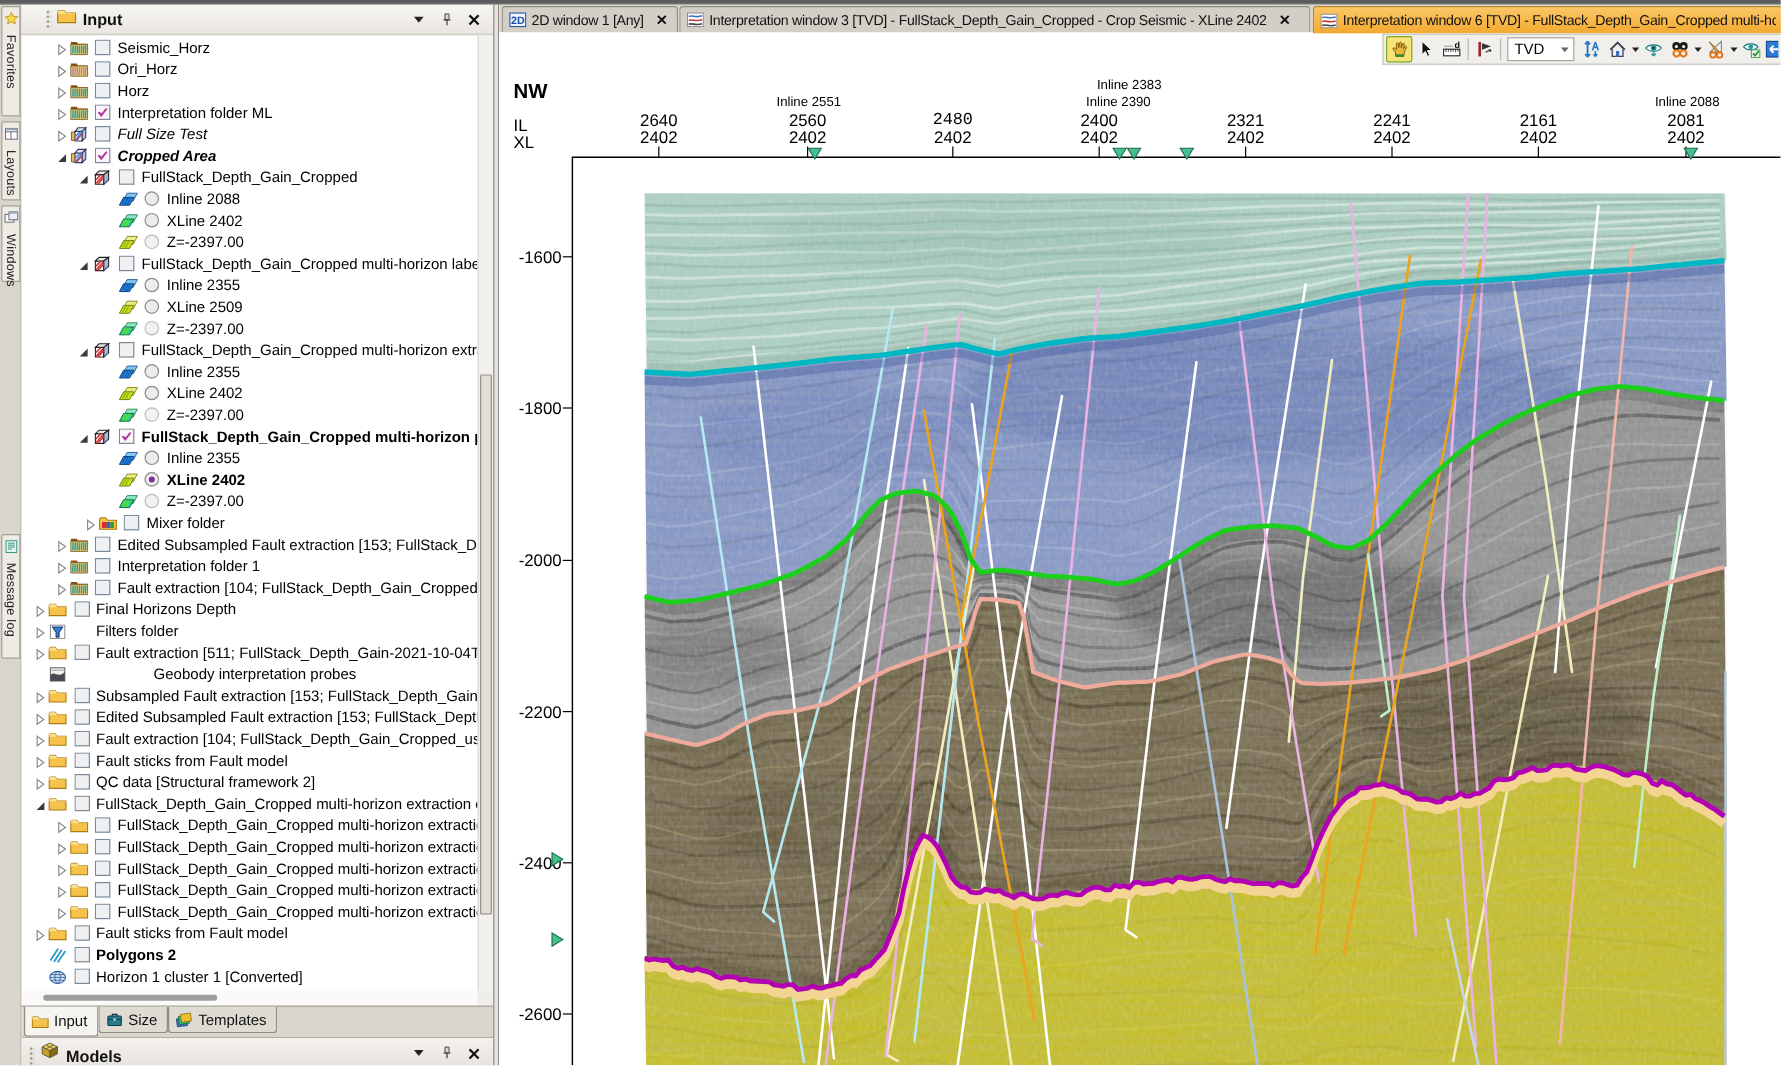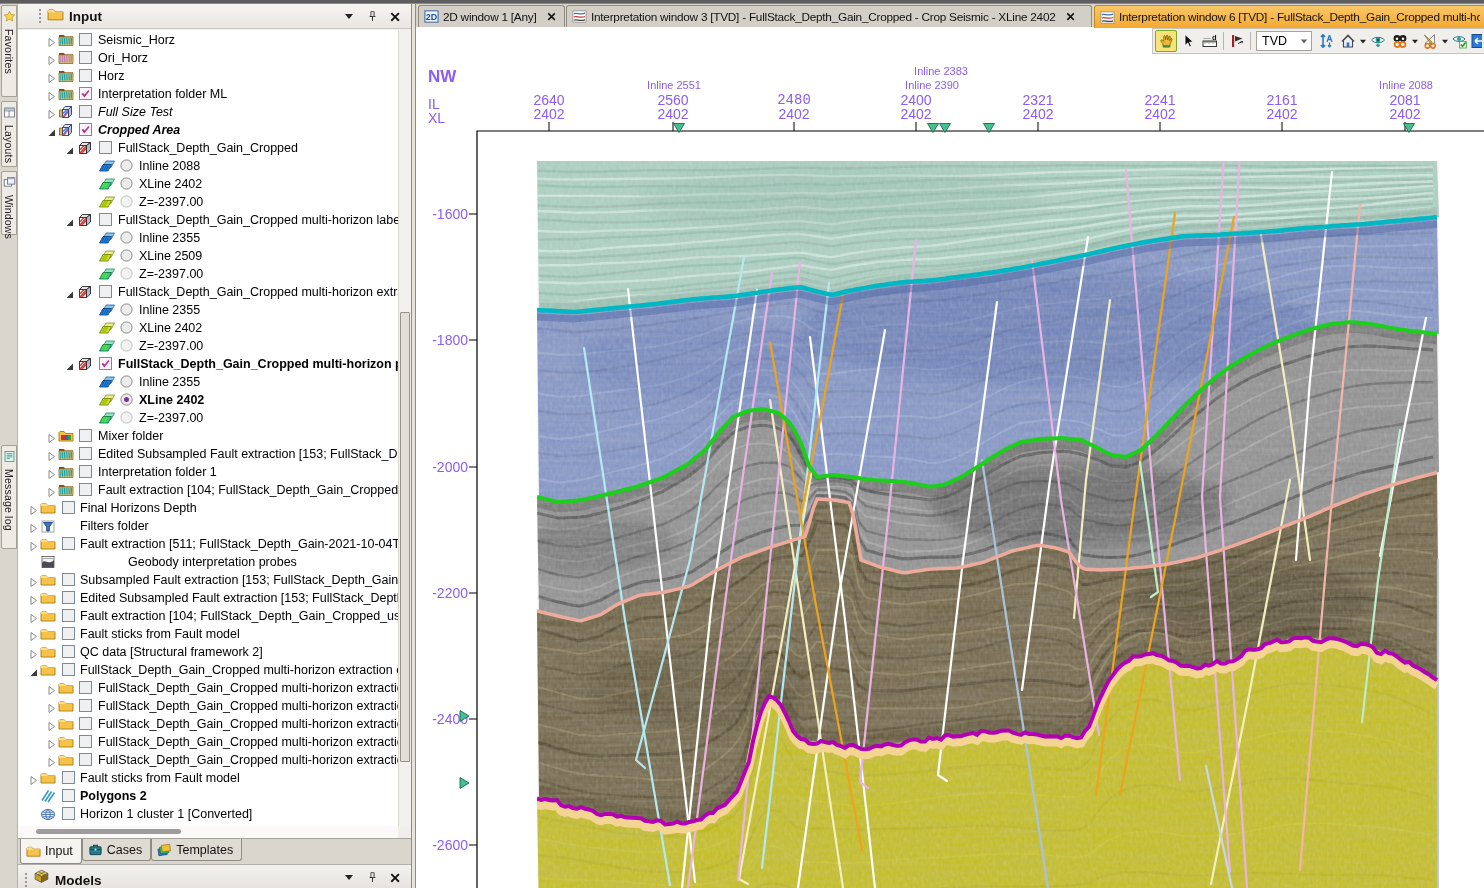--- a/index.html
+++ b/index.html
@@ -73,21 +73,21 @@
   .tbtn.active-tool { background:#f7e37a; border:1px solid #7aa82a; }
   .tsep { width:1px; height:18px; background:#b9b6af; margin:0 2px; }
   .tbtn:last-child { width:11px; overflow:hidden; justify-content:flex-start; }
   .tdd { width:8px; height:22px; display:flex; align-items:center; justify-content:center; cursor:pointer; }
   #tvd-combo { width:56px; height:20px; background:#fff; border:1px solid #a6a39c; display:flex; align-items:center;
     font-size:12.5px; color:#000; padding-left:5px; position:relative; margin:0 3px; cursor:pointer; }
   #tvd-combo .combo-arrow { position:absolute; right:3px; top:7px; }
 
   
   #viewport { position:absolute; left:0; top:23px; width:1068px; height:861px; background:#fff; overflow:hidden; }
-  .vp-text { position:absolute; color:#8b5cf6; }
+  .vp-text { position:absolute; color:#000000; }
   #plot-svg { position:absolute; left:0; top:0; }
 
   .caret-down { width:0; height:0; border-left:4px solid transparent; border-right:4px solid transparent; border-top:5px solid #222; }
 </style>
 </head>
 <body>
 
 <div id="stage">
   <div id="top-strip" class="abs"></div>
 
@@ -434,21 +434,21 @@
           <span class="titem" style="left: 81px; top: 1px;"><svg width="16" height="16" viewBox="0 0 16 16">
               <path d="M3.5 9.5 L7 3 L15.5 3 L12 9.5Z" fill="#8ee8c8" stroke="#1a7a4a" stroke-width="0.7"></path>
               <path d="M0.5 13 L4 6.5 L12.5 6.5 L9 13Z" fill="#2fcf8f" stroke="#0c6a3a" stroke-width="0.8"></path>
               <path d="M3.2 11.8 L6 6.8 M5.5 12.4 L8.4 7.1" stroke="#55dd33" stroke-width="1.6"></path>
             </svg></span>
           <span class="titem" style="left: 102px; top: 2px;"><svg width="14" height="14" viewBox="0 0 14 14">
               <circle cx="6.5" cy="6.5" r="5.6" fill="#f2f2f0" stroke="#bcbcb8" stroke-width="1"></circle>
             </svg></span>
           <span class="tlabel" style="left: 121px;">Z=-2397.00</span>
         </div>
-        <div class="trow" style="top: 397px;">
+        <div class="trow" style="top: 397px; margin-left: 24px;">
           <span class="titem" style="left: 28px; top: 3px;"><svg width="11" height="11" viewBox="0 0 11 11">
               <path d="M3 1.5 L8.5 5.5 L3 9.5 Z" fill="#fff" stroke="#8a8a8a" stroke-width="1"></path>
             </svg></span>
           <span class="titem" style="left: 40px; top: 1px;"><svg width="16" height="16" viewBox="0 0 16 16">
               <path d="M1 4.5 L1 13 L15 13 L15 5.5 L7.5 5.5 L6 3.5 L2 3.5 Z" fill="#f6c24a" stroke="#a97b12" stroke-width="0.9"></path>
               <rect x="3" y="7" width="4" height="5" fill="#d03030"></rect>
               <rect x="7" y="7" width="3" height="5" fill="#3060d0"></rect>
               <rect x="10" y="7" width="3" height="5" fill="#30a030"></rect>
             </svg></span>
           <span class="titem" style="left: 61px; top: 2px;"><svg width="14" height="14" viewBox="0 0 14 14">
@@ -737,21 +737,21 @@
         </div>
         <div class="btab inactive">
           <span style="display: flex;">
             <svg width="15" height="15" viewBox="0 0 16 16">
               <rect x="2" y="5" width="12" height="8.5" rx="1" fill="#2a7a8a" stroke="#0a3a4a" stroke-width="0.9"></rect>
               <path d="M6 5 V3.5 h4 V5" fill="none" stroke="#0a3a4a" stroke-width="1.2"></path>
               <path d="M2 8 h12" stroke="#0a3a4a" stroke-width="0.8"></path>
               <rect x="7" y="7.2" width="2" height="1.8" fill="#d8e8f0"></rect>
             </svg>
           </span>
-          <span>Cases</span>
+          <span>Size</span>
         </div>
         <div class="btab inactive">
           <span style="display: flex;">
             <svg width="15" height="15" viewBox="0 0 16 16">
               <rect x="1.5" y="7" width="9" height="7" fill="#3a7ad0" stroke="#123a77" stroke-width="0.7" transform="rotate(-8 6 10.5)"></rect>
               <rect x="3.2" y="5" width="9" height="7" fill="#3ac070" stroke="#0c6a3a" stroke-width="0.7" transform="rotate(-8 7.7 8.5)"></rect>
               <rect x="5" y="3" width="9" height="7" fill="#f0c030" stroke="#8a6a10" stroke-width="0.7" transform="rotate(-8 9.5 6.5)"></rect>
             </svg>
           </span>
           <span>Templates</span>

